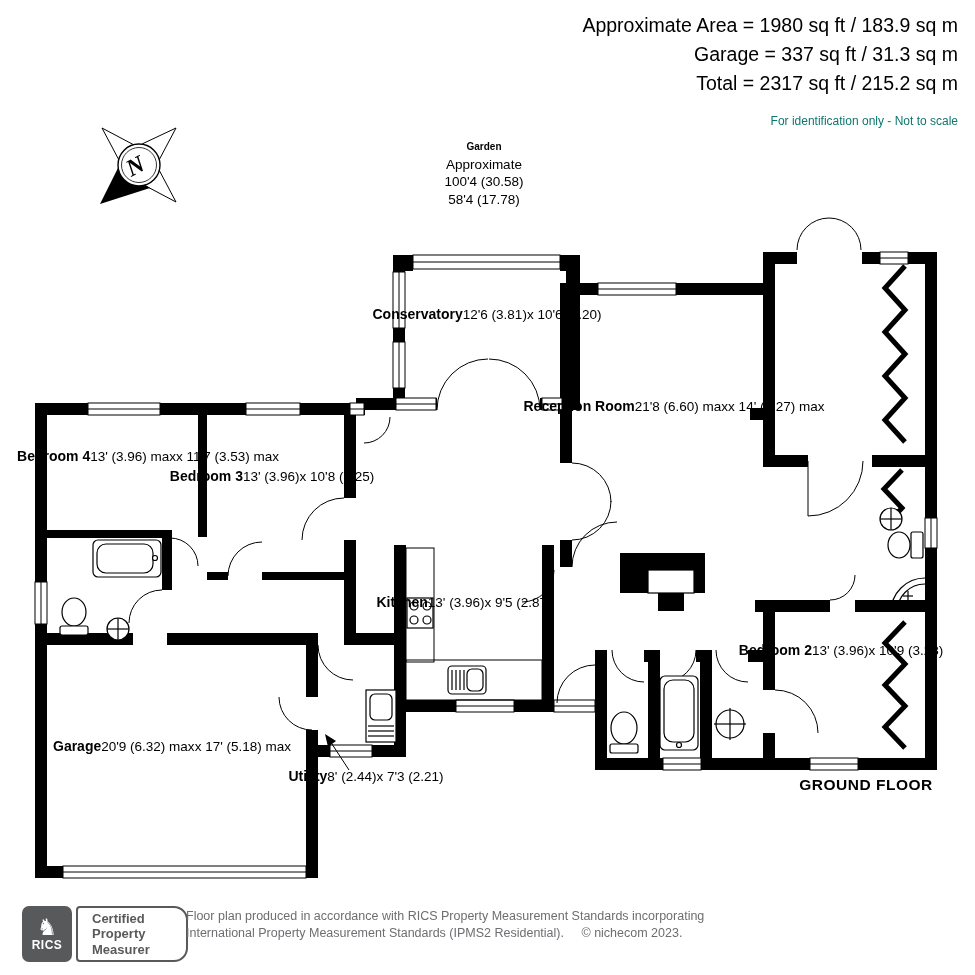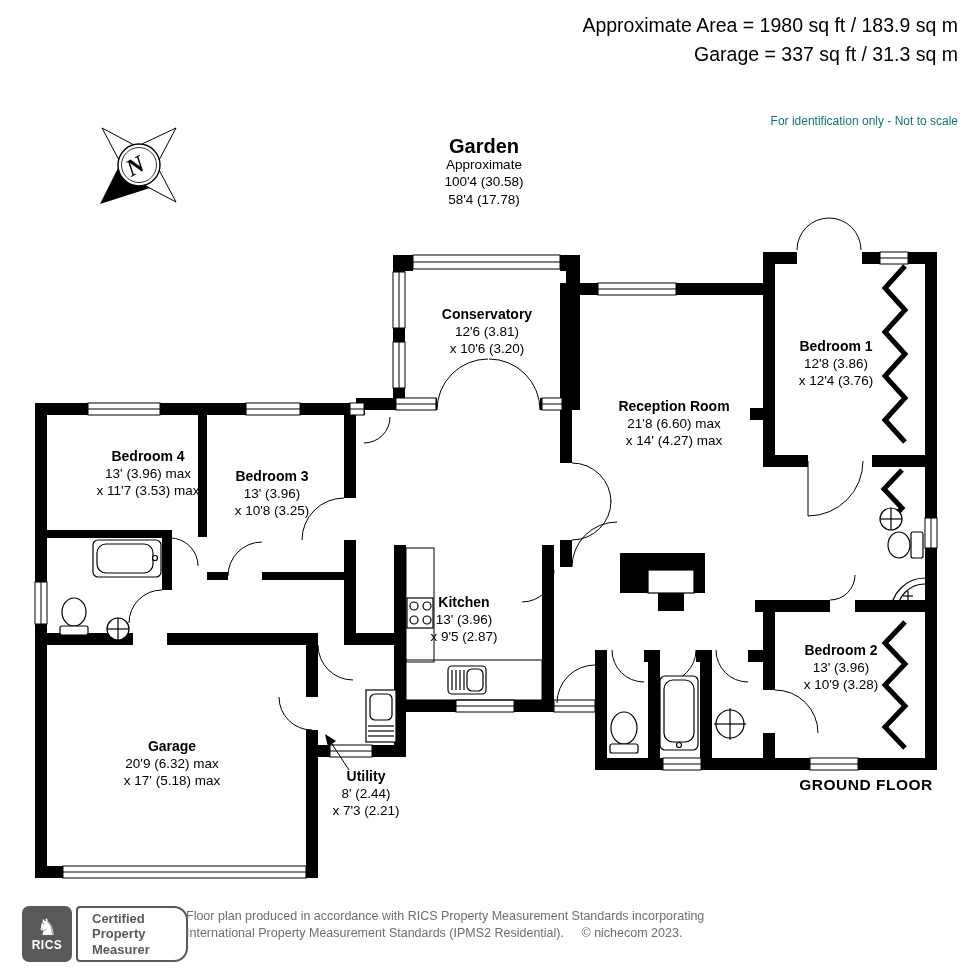--- a/index.html
+++ b/index.html
@@ -6,24 +6,24 @@
   #page{position:relative;width:975px;height:975px;background:#fff;overflow:hidden;
         font-family:"Liberation Sans", sans-serif;color:#000;}
   
   .hdr{position:absolute;top:11px;right:17px;text-align:right;font-size:19.5px;
        line-height:29px;color:#000;}
   .hdr div{white-space:nowrap;}
   .disc{position:absolute;top:114px;right:17px;font-size:12px;color:#0f766e;}
   
   .garden{position:absolute;left:484px;top:138px;transform:translateX(-50%);
           text-align:center;font-size:13.5px;line-height:17.5px;white-space:nowrap;}
-  .garden .gt{font-weight:bold;font-size:20px;}
+  .garden .gt{font-weight:bold;font-size:10px;}
   
   .room-label{position:absolute;transform:translateX(-50%);text-align:center;
-              line-height:17px;white-space:nowrap;display:flex;flex-direction:column;}
+              line-height:17px;white-space:nowrap;display:flex;flex-direction:row;}
   .rn{font-weight:bold;font-size:14px;}
   .rd{font-size:13.5px;}
   .floorlbl{position:absolute;left:866px;top:776px;transform:translateX(-50%);
             font-weight:bold;font-size:15.5px;letter-spacing:.5px;white-space:nowrap;}
   
   #plan{position:absolute;left:0;top:0;}
   
   .footer{position:absolute;left:0;top:898px;width:975px;height:77px;}
   .ricsbox{position:absolute;left:22px;top:8px;width:50px;height:56px;background:#58595B;
            border-radius:7px;display:flex;flex-direction:column;align-items:center;
@@ -39,20 +39,21 @@
   .fnote .sp{margin-left:14px;}
 </style>
 </head>
 <body>
 
 <div id="page">
 
   <div class="hdr">
     <div>Approximate Area = 1980 sq ft / 183.9 sq m</div>
     <div>Garage = 337 sq ft / 31.3 sq m</div>
+    <div>Total = 2317 sq ft / 215.2 sq m</div>
   </div>
   <div class="disc">For identification only - Not to scale</div>
 
   <svg style="position:absolute;left:92px;top:118px;" width="95" height="95" viewBox="0 0 95 95">
     <g stroke="#000" stroke-width="1" fill="#fff">
       <polygon points="50,26 84,10 66,44"></polygon>
       <polygon points="66,50 84,84 50,66"></polygon>
       <polygon points="44,28 10,10 28,44"></polygon>
     </g>
     <polygon points="8,86 26,50 58,70" fill="#000"></polygon>
@@ -264,25 +265,20 @@
       <line x1="349" y1="770" x2="332" y2="744" stroke="#000" stroke-width="1"></line>
       <polygon points="325,734 336,741 328,747" fill="#000"></polygon>
     </g>
   </svg>
 
   <div class="room-label" style="left:487px;top:306px;">
     <span class="rn">Conservatory</span>
     <span class="rd">12'6 (3.81)</span>
     <span class="rd">x 10'6 (3.20)</span>
   </div>
-  <div class="room-label" style="left:836px;top:338px;">
-    <span class="rn">Bedroom 1</span>
-    <span class="rd">12'8 (3.86)</span>
-    <span class="rd">x 12'4 (3.76)</span>
-  </div>
   <div class="room-label" style="left:674px;top:398px;">
     <span class="rn">Reception Room</span>
     <span class="rd">21'8 (6.60) max</span>
     <span class="rd">x 14' (4.27) max</span>
   </div>
   <div class="room-label" style="left:116px;top:448px;margin-left:32px;">
     <span class="rn">Bedroom 4</span>
     <span class="rd">13' (3.96) max</span>
     <span class="rd">x 11'7 (3.53) max</span>
   </div>

